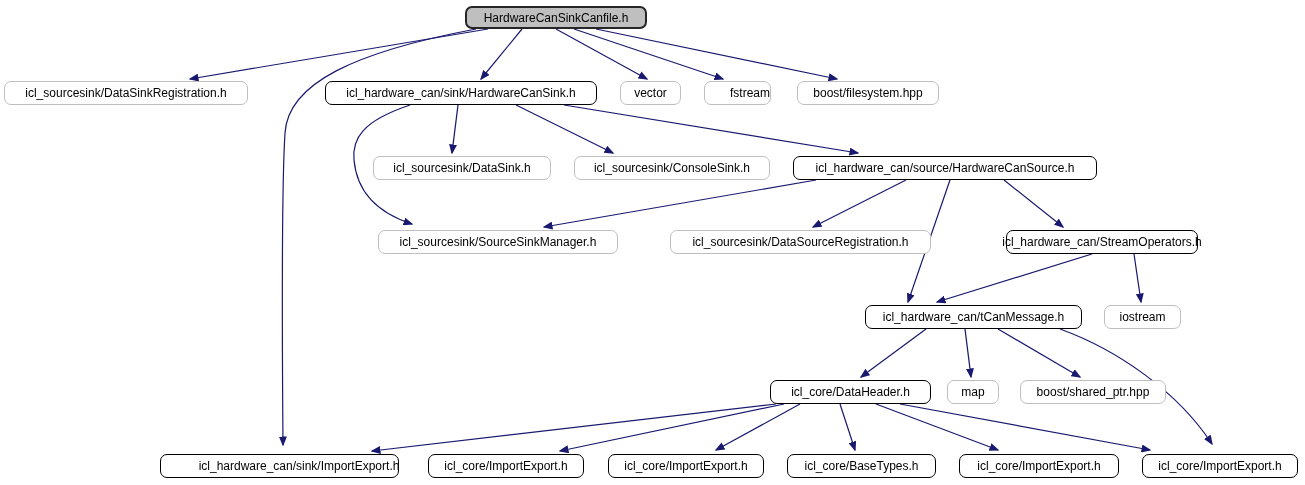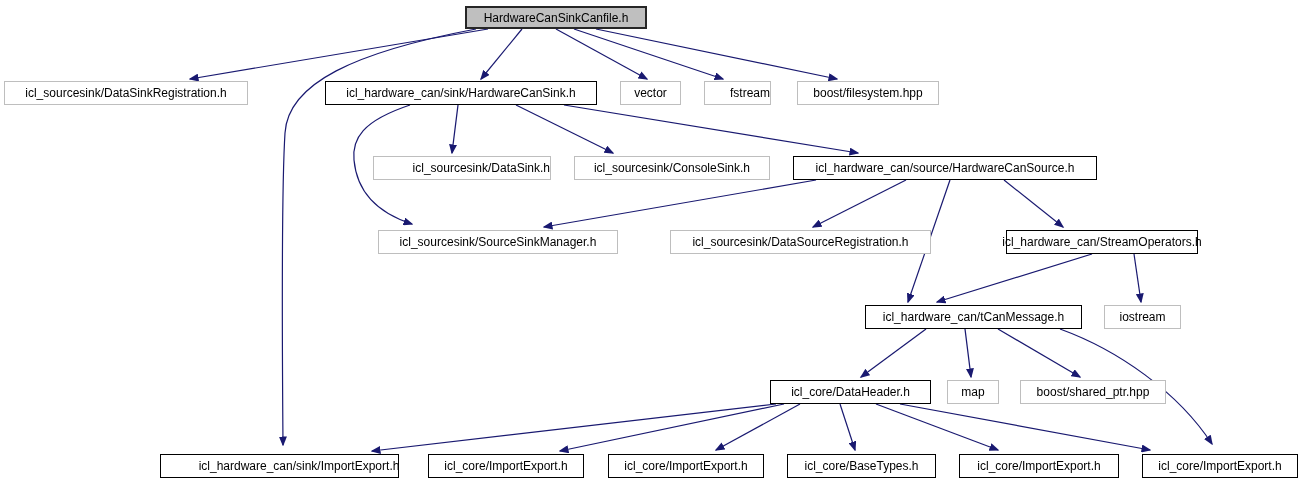--- a/index.html
+++ b/index.html
@@ -12,20 +12,21 @@
   }
   #edges{position:absolute;left:0;top:0;width:1305px;height:485px;pointer-events:none;}
   .node{
     position:absolute;
     display:flex;align-items:center;justify-content:center;
     box-sizing:border-box;
     background:#ffffff;
     font-size:12px;color:#000000;
     white-space:nowrap;
     text-align:center;
+    border-radius:7px;
   }
   .node.root{background:#bfbfbf;border:2px solid #262626;}
   .node.documented{border:1.4px solid #000000;cursor:pointer;}
   .node.external{border:1px solid #bebebe;}
   .edge{fill:none;stroke-width:1.2px;}
 </style>
 </head>
 <body>
 
 <div id="canvas">
@@ -76,21 +77,21 @@
       </div>
       <div class="node external" style="left: 620px; top: 81px; width: 61px; height: 24px;">
         <span>vector</span>
       </div>
       <div class="node external" style="left: 704px; top: 81px; width: 67px; height: 24px; justify-content: flex-end;">
         <span>fstream</span>
       </div>
       <div class="node external" style="left: 797px; top: 81px; width: 142px; height: 24px;">
         <span>boost/filesystem.hpp</span>
       </div>
-      <div class="node external" style="left: 373px; top: 156px; width: 178px; height: 24px; justify-content: flex-end;">
+      <div class="node external" style="left: 373px; top: 156px; width: 178px; height: 24px;">
         <span>icl_sourcesink/DataSink.h</span>
       </div>
       <div class="node external" style="left: 574px; top: 156px; width: 196px; height: 24px;">
         <span>icl_sourcesink/ConsoleSink.h</span>
       </div>
       <div class="node documented" style="left: 793px; top: 156px; width: 304px; height: 24px;">
         <span>icl_hardware_can/source/HardwareCanSource.h</span>
       </div>
       <div class="node external" style="left: 378px; top: 230px; width: 240px; height: 24px;">
         <span>icl_sourcesink/SourceSinkManager.h</span>

